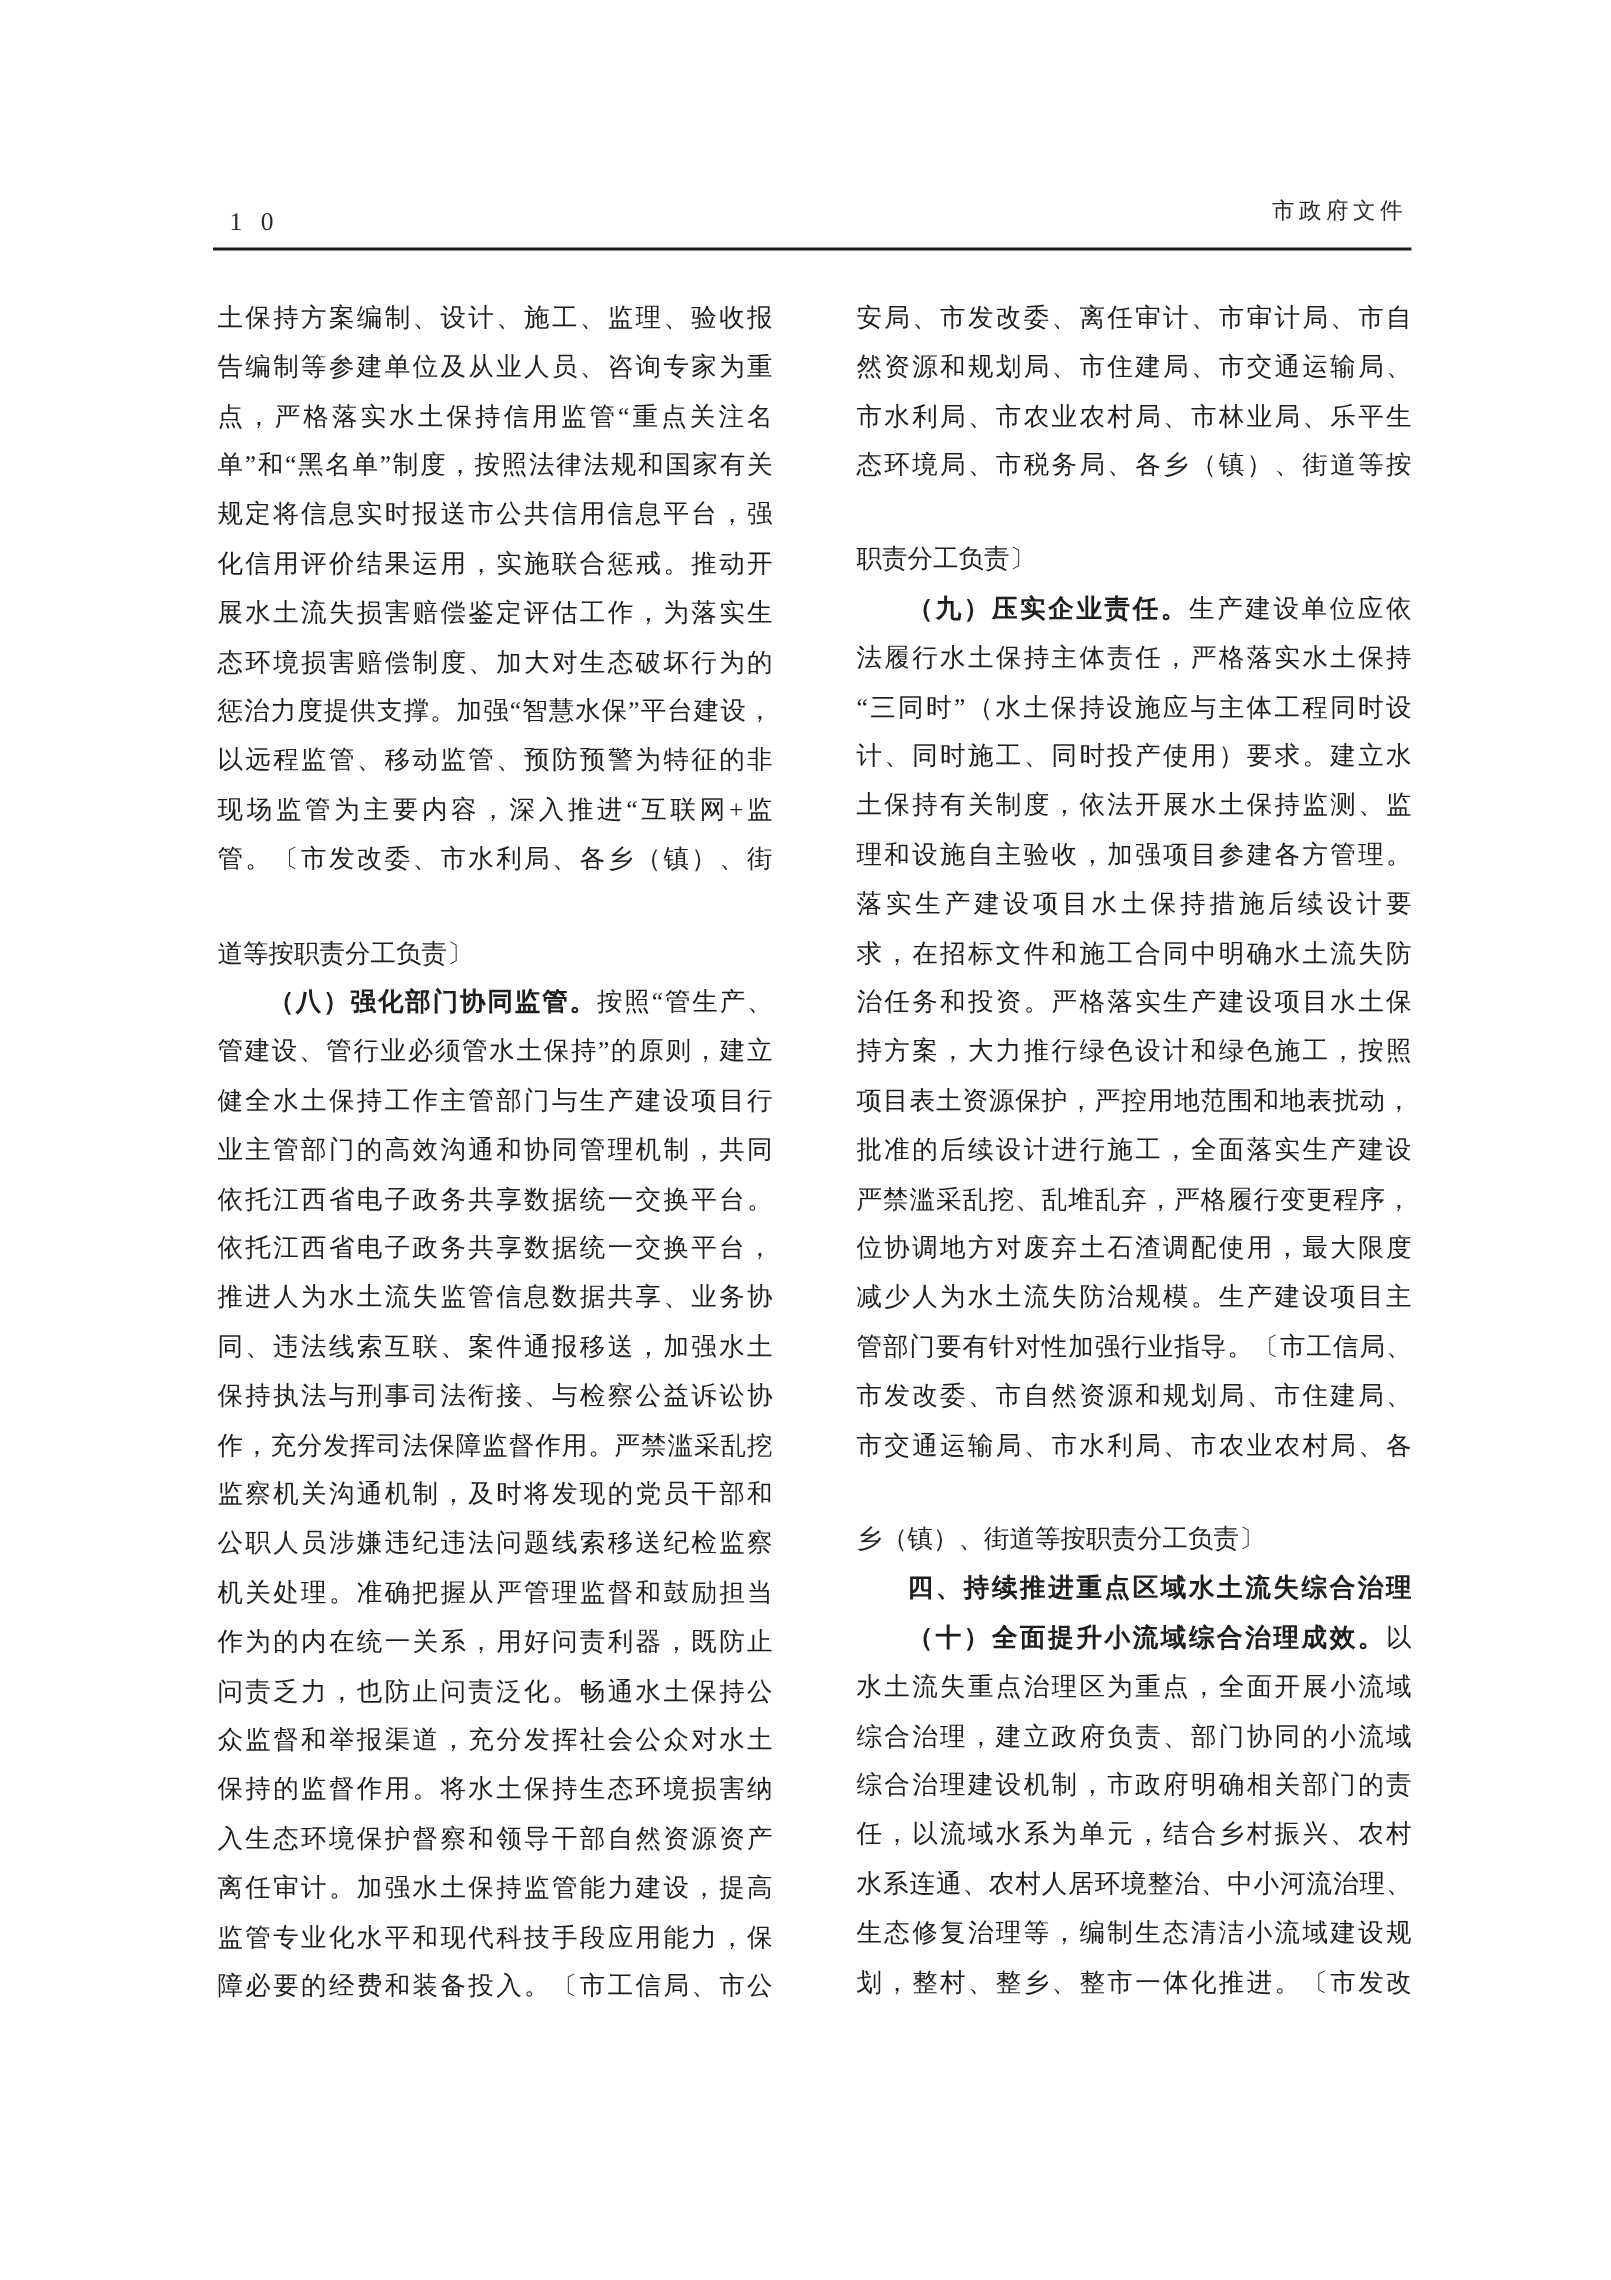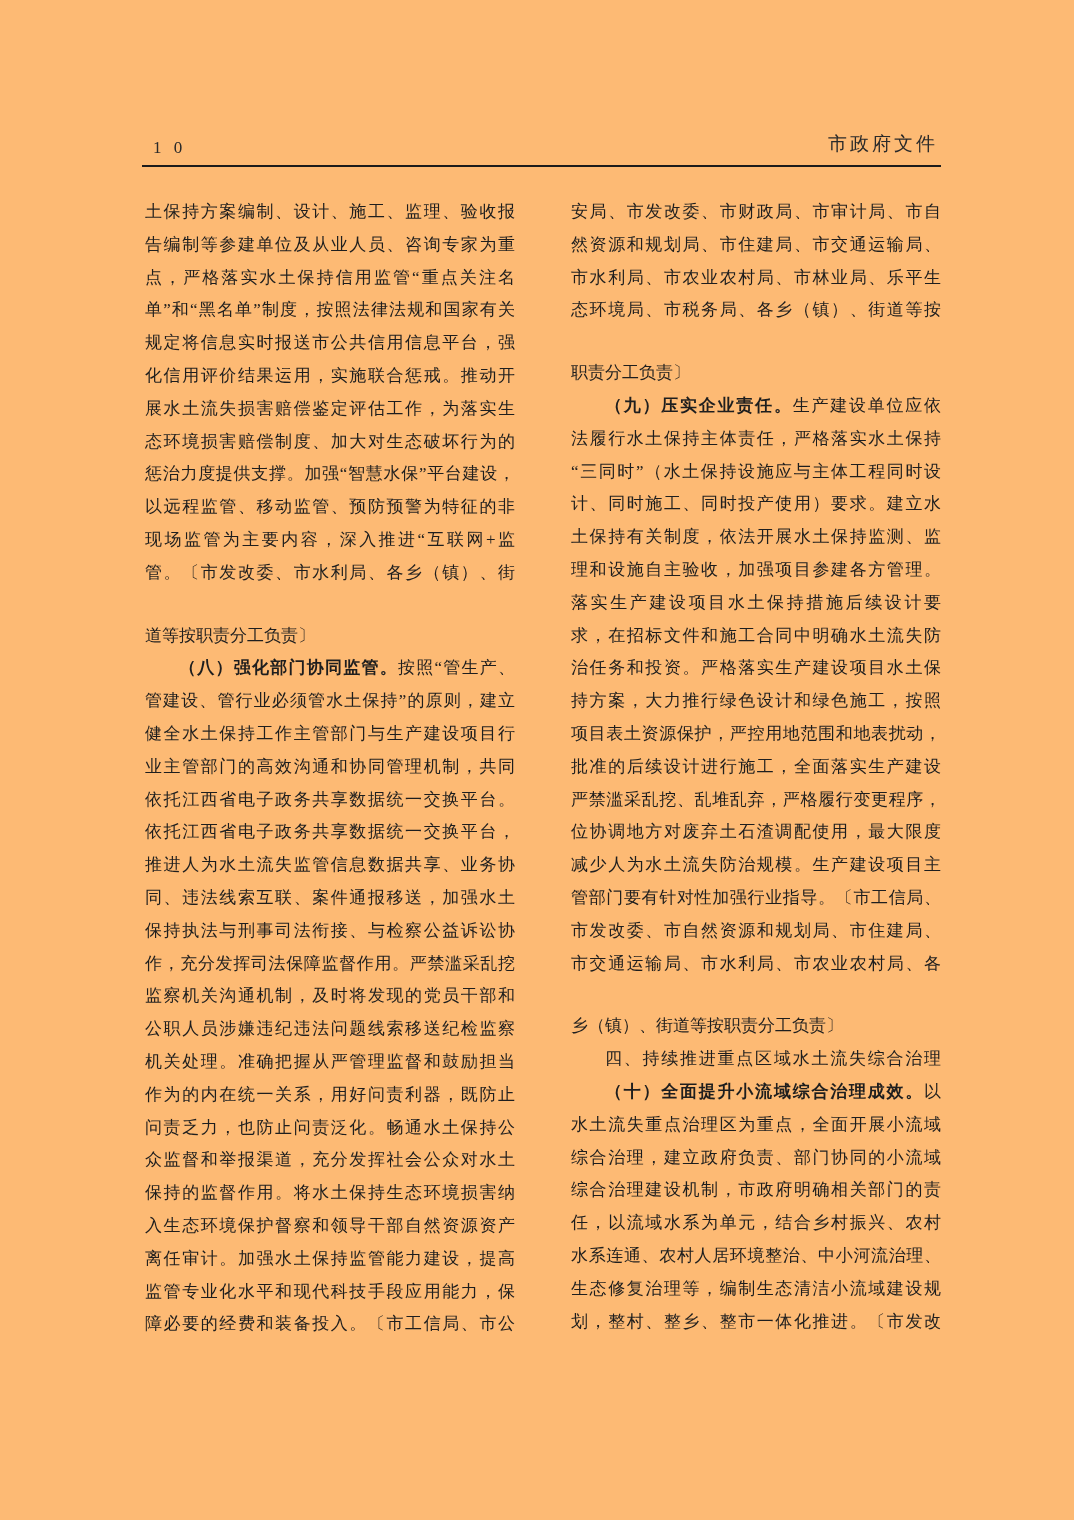--- a/index.html
+++ b/index.html
@@ -1,31 +1,31 @@
 <!DOCTYPE html>
 <html><head>
 <meta charset="utf-8">
 <style>
   html,body { margin:0; padding:0; background:#e8e8e8; }
   .page {
     position:relative;
     width:1074px; height:1520px;
-    background:#fdba74;
+    background:#ffffff;
     color:#1e1e1e;
     font-family:"Liberation Serif","DejaVu Serif",serif;
     overflow:hidden;
   }
   
   .pagenum {
     position:absolute; left:153px; top:138px;
     font-size:17px; letter-spacing:4px; color:#2a2a2a;
   }
   .hlabel {
     position:absolute; right:136px; top:131px;
-    font-size:19px; letter-spacing:3px; color:#2a2a2a;
+    font-size:15px; letter-spacing:3px; color:#2a2a2a;
   }
   .hrule {
     position:absolute; left:142px; top:165px;
     width:799px; height:2px; background:#1c1c1c;
   }
   
   .cols {
     position:absolute; left:145px; top:196px;
     width:796px;
     display:flex; gap:56px;
@@ -36,21 +36,21 @@
     font-size:17px;
     text-align:justify;
     text-align-last:justify;
     text-justify:inter-character;
     white-space:nowrap-off;
   }
   .ln.e { text-align-last:left;margin-top:30px; }
   .ln.ind { text-indent:2em; }
   .ln.hd {
     font-family:"Liberation Sans","DejaVu Sans",sans-serif;
-    font-weight:400;
+    font-weight:700;
   }
   .lead { font-weight:700; }
 </style>
 </head>
 <body>
 
 <div class="page">
   <div class="pagenum">1 0</div>
   <div class="hlabel">市政府文件</div>
   <div class="hrule"></div>
@@ -86,21 +86,21 @@
         <div class="ln j">作为的内在统一关系，用好问责利器，既防止</div>
         <div class="ln j">问责乏力，也防止问责泛化。畅通水土保持公</div>
         <div class="ln j">众监督和举报渠道，充分发挥社会公众对水土</div>
         <div class="ln j">保持的监督作用。将水土保持生态环境损害纳</div>
         <div class="ln j">入生态环境保护督察和领导干部自然资源资产</div>
         <div class="ln j">离任审计。加强水土保持监管能力建设，提高</div>
         <div class="ln j">监管专业化水平和现代科技手段应用能力，保</div>
         <div class="ln j">障必要的经费和装备投入。〔市工信局、市公</div>
       </div>
     <div class="col">
-        <div class="ln j">安局、市发改委、市财政局、市审计局、市自</div>
+        <div class="ln j">安局、市发改委、离任审计、市审计局、市自</div>
         <div class="ln j">然资源和规划局、市住建局、市交通运输局、</div>
         <div class="ln j">市水利局、市农业农村局、市林业局、乐平生</div>
         <div class="ln j">态环境局、市税务局、各乡（镇）、街道等按</div>
         <div class="ln e">职责分工负责〕</div>
         <div class="ln j ind"><span class="lead">（九）压实企业责任。</span>生产建设单位应依</div>
         <div class="ln j">法履行水土保持主体责任，严格落实水土保持</div>
         <div class="ln j">“三同时”（水土保持设施应与主体工程同时设</div>
         <div class="ln j">计、同时施工、同时投产使用）要求。建立水</div>
         <div class="ln j">土保持有关制度，依法开展水土保持监测、监</div>
         <div class="ln j">理和设施自主验收，加强项目参建各方管理。</div>

